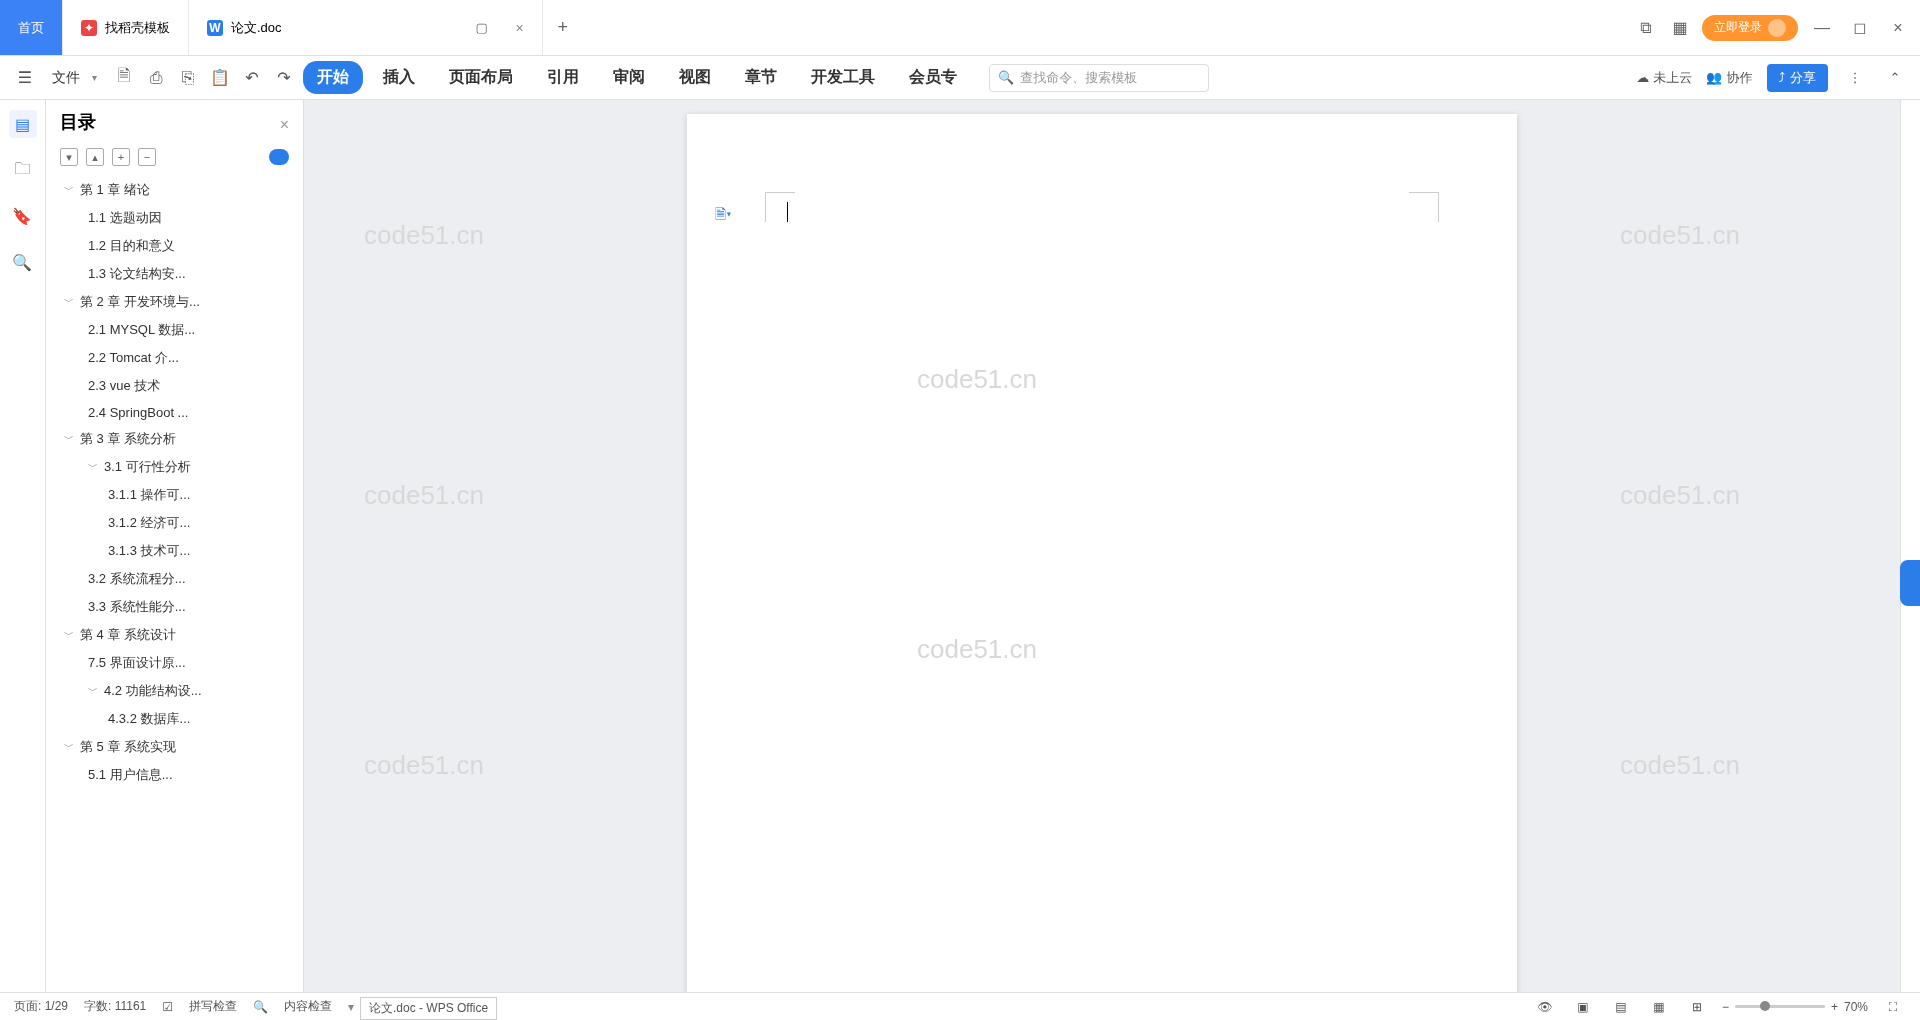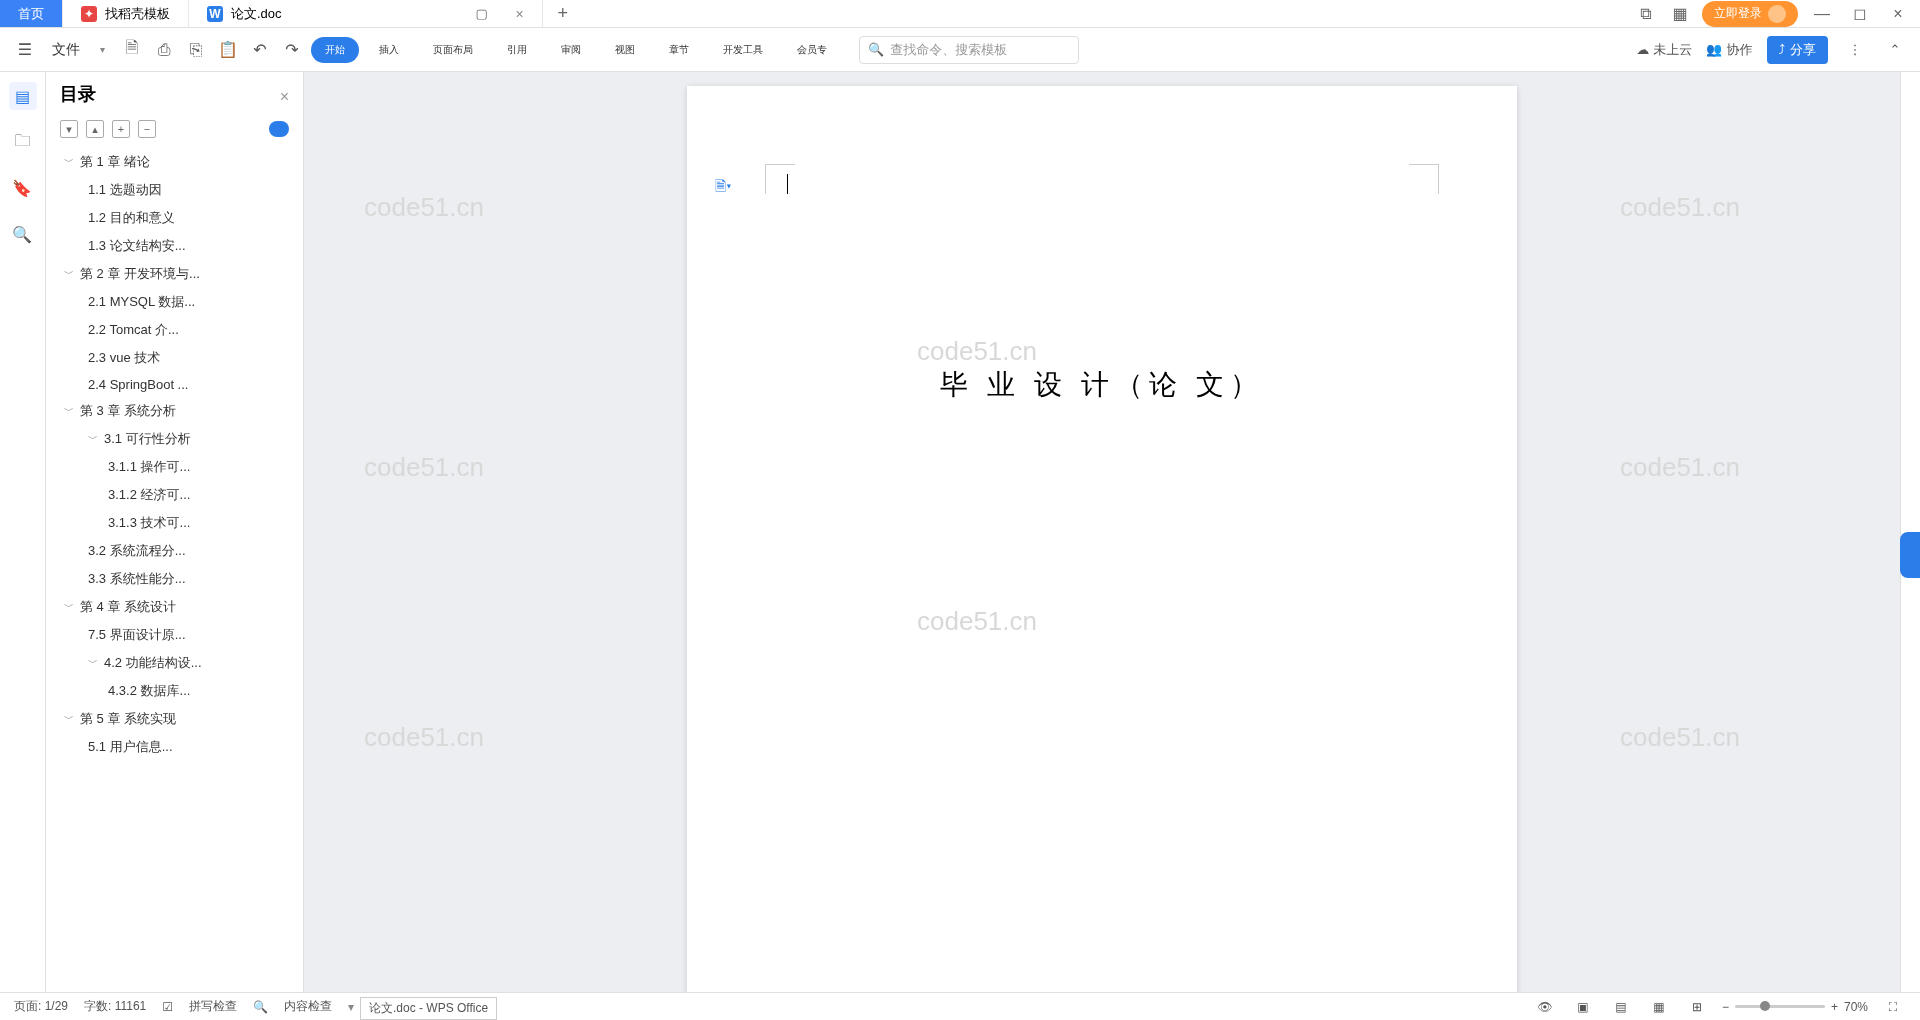--- a/index.html
+++ b/index.html
@@ -1,37 +1,37 @@
 <!DOCTYPE html>
 <html><head>
 <meta charset="utf-8">
 <style>
 * { margin: 0; padding: 0; box-sizing: border-box; font-family: "Microsoft YaHei", sans-serif; }
 body { width: 1920px; height: 1020px; background: #f0f2f5; overflow: hidden; display: flex; flex-direction: column; }
 
-.titlebar { height: 28px; background: #fff; display: flex; align-items: stretch; border-bottom: 1px solid #e0e0e0; }
+.titlebar { height: 56px; background: #fff; display: flex; align-items: stretch; border-bottom: 1px solid #e0e0e0; }
 .tab { display: flex; align-items: center; padding: 0 18px; gap: 8px; font-size: 13px; border-right: 1px solid #e8e8e8; cursor: pointer; }
 .tab.home { background: #3b82f6; color: #fff; }
 .tab.active { background: #fff; }
 .tab-ico { width: 16px; height: 16px; display: inline-flex; align-items: center; justify-content: center; font-size: 12px; border-radius: 3px; }
 .tab-ico.red { background: #e84545; color: #fff; }
 .tab-ico.blue { background: #2b7de9; color: #fff; font-weight: bold; }
 .tab-close { margin-left: 14px; color: #888; font-size: 14px; }
 .tab-addbtn { width: 40px; display: flex; align-items: center; justify-content: center; color: #666; font-size: 18px; cursor: pointer; }
 .titlebar-spacer { flex: 1; }
 .titlebar-right { display: flex; align-items: center; gap: 10px; padding-right: 8px; }
 .icobtn { width: 24px; height: 24px; display: flex; align-items: center; justify-content: center; color: #666; cursor: pointer; }
 .login-btn { background: #ff9430; color: #fff; border-radius: 14px; padding: 4px 12px; font-size: 12px; display: flex; align-items: center; gap: 6px; cursor: pointer; }
 .login-btn .avatar { width: 18px; height: 18px; background: #ffc388; border-radius: 50%; }
 .winbtn { width: 28px; height: 28px; display: flex; align-items: center; justify-content: center; color: #666; cursor: pointer; }
 
 .toolbar { height: 44px; background: #fff; display: flex; align-items: center; padding: 0 12px; gap: 6px; border-bottom: 1px solid #e0e0e0; }
 .tbico { width: 26px; height: 26px; display: flex; align-items: center; justify-content: center; color: #555; cursor: pointer; border-radius: 3px; }
-.filebtn { font-size: 14px; color: #333; padding: 4px 8px; display: flex; align-items: center; gap: 20px; cursor: pointer; }
-.ribtab { font-size: 10px; color: #333; padding: 6px 14px; cursor: pointer; }
+.filebtn { font-size: 14px; color: #333; padding: 4px 8px; display: flex; align-items: center; gap: 12px; cursor: pointer; }
+.ribtab { font-size: 16px; color: #333; padding: 6px 14px; cursor: pointer; font-weight: bold; }
 .ribtab.active { background: #2b7de9; color: #fff; border-radius: 14px; }
 .searchbox { flex: 0 0 220px; height: 28px; border: 1px solid #ddd; border-radius: 4px; display: flex; align-items: center; padding: 0 8px; color: #999; font-size: 13px; margin-left: 12px; }
 .toolbar-right { margin-left: auto; display: flex; align-items: center; gap: 14px; font-size: 13px; color: #555; }
 .cloud { display: flex; align-items: center; gap: 4px; cursor: pointer; }
 .sharebtn { background: #2b7de9; color: #fff; padding: 5px 12px; border-radius: 4px; display: flex; align-items: center; gap: 5px; cursor: pointer; }
 
 .main { flex: 1; display: flex; overflow: hidden; }
 .leftrail { width: 46px; background: #fff; border-right: 1px solid #e0e0e0; display: flex; flex-direction: column; align-items: center; padding-top: 10px; gap: 18px; }
 .railico { width: 28px; height: 28px; display: flex; align-items: center; justify-content: center; color: #666; cursor: pointer; border-radius: 4px; }
 .railico.active { background: #eef3ff; color: #2b7de9; }
@@ -248,21 +248,20 @@
     <div class="wm" style="top:380px;right:160px">code51.cn</div>
     <div class="wm" style="top:650px;left:60px">code51.cn</div>
     <div class="wm" style="top:650px;right:160px">code51.cn</div>
     <div class="page">
       <div class="crop tl"></div>
       <div class="crop tr"></div>
       <span class="page-ico">🗎▾</span>
       <div class="cursor"></div>
       <div class="wm" style="top:250px;left:230px">code51.cn</div>
       <div class="wm" style="top:520px;left:230px">code51.cn</div>
-      <div class="doc-title">毕 业 设 计（论 文）</div>
     </div>
   </div>
 
   <div class="rightrail">
     <div class="rtab"></div>
   </div>
 </div>
 
 <div class="status">
   <span>页面: 1/29</span>

